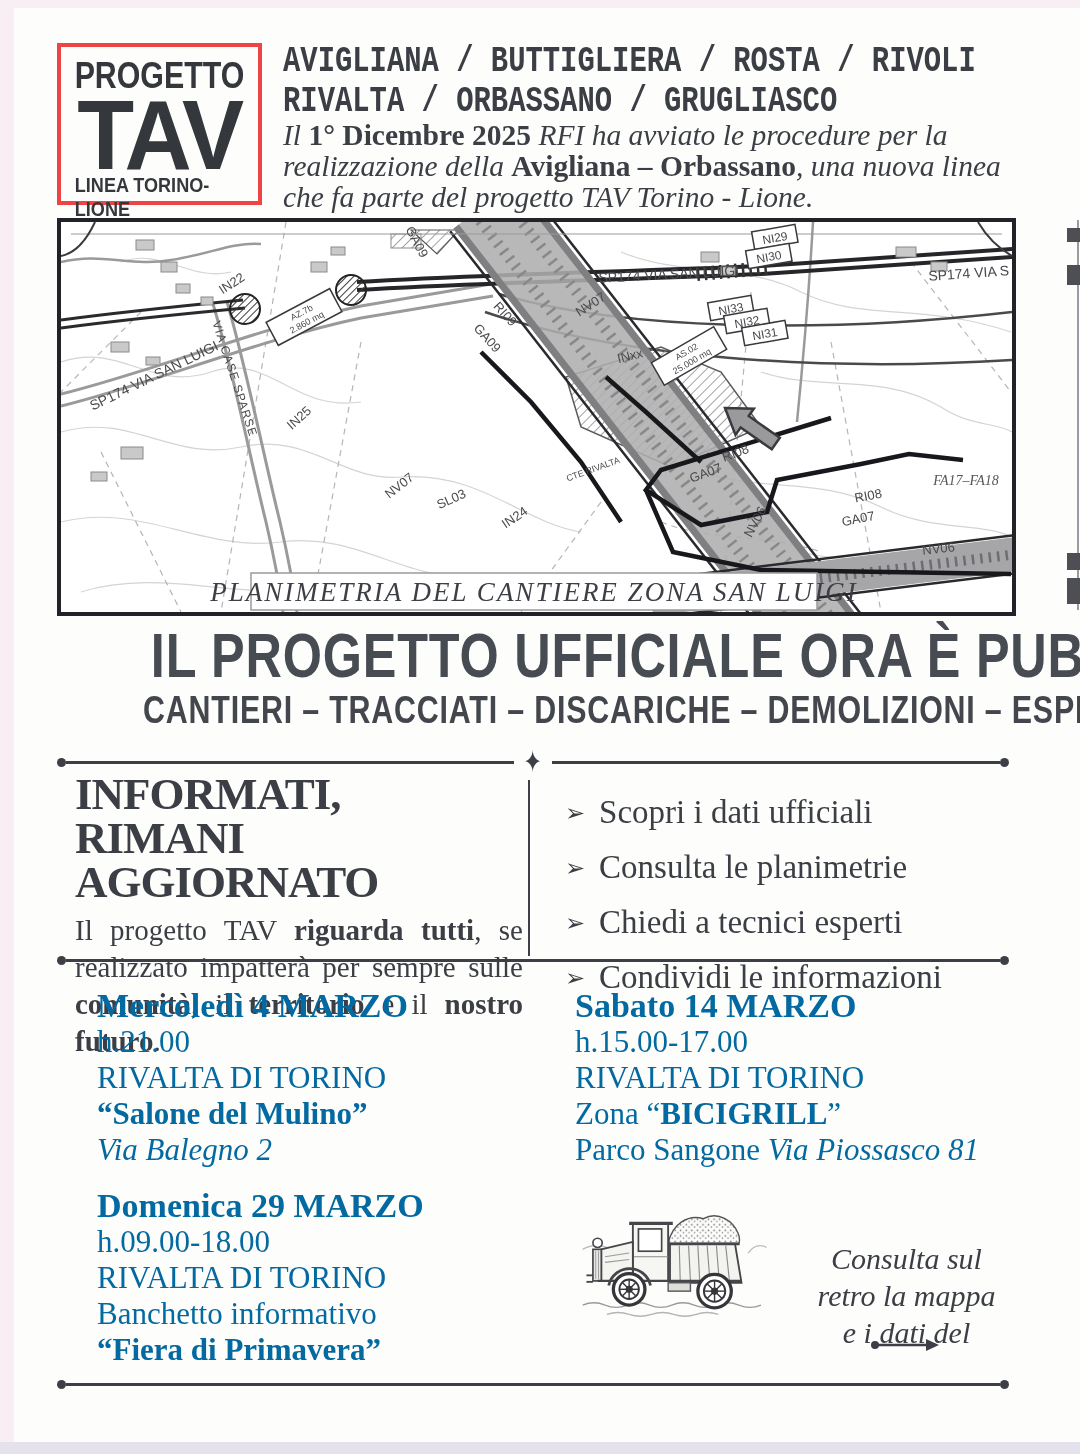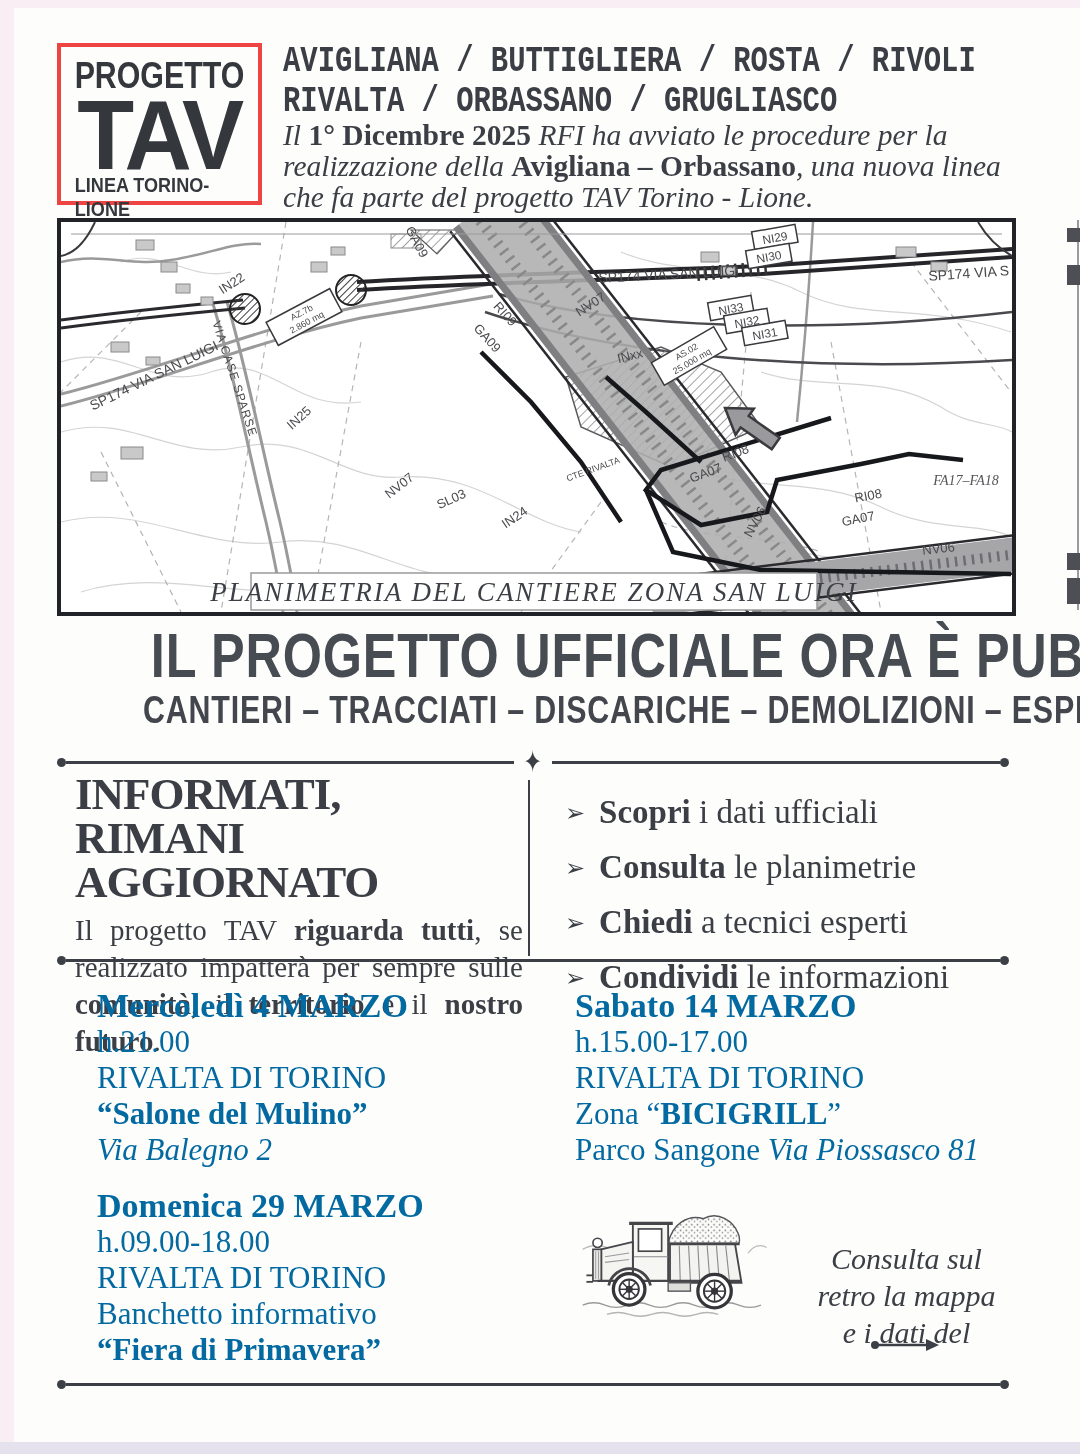--- a/index.html
+++ b/index.html
@@ -54,21 +54,21 @@
 
   
   .info-col{position:absolute;left:61px;top:764px;width:448px;color:#3b3e44;}
   .info-h{font-weight:bold;font-size:45px;line-height:44px;letter-spacing:-1px;}
   .info-body{margin-top:8px;font-size:29px;line-height:37px;text-align:justify;}
   .info-body .bd{font-weight:bold;}
 
   .actions{position:absolute;left:551px;top:778px;width:450px;color:#3b3e44;}
   .action{display:flex;align-items:baseline;font-size:33px;line-height:52px;}
   .action .mk{font-size:24px;margin-right:14px;transform:translateY(-2px);}
-  .action .bd{font-weight:bold;}
+  .action .bd{font-weight:normal;}
 
   
   .event{position:absolute;font-size:31px;line-height:36px;color:#0369a1;}
   .event .title{font-weight:bold;font-size:34px;}
   .event .bd{font-weight:bold;}
   .event .it{font-style:italic;}
   .ev1{left:83px;top:980px;}
   .ev2{left:561px;top:980px;}
   .ev3{left:83px;top:1180px;}
 

